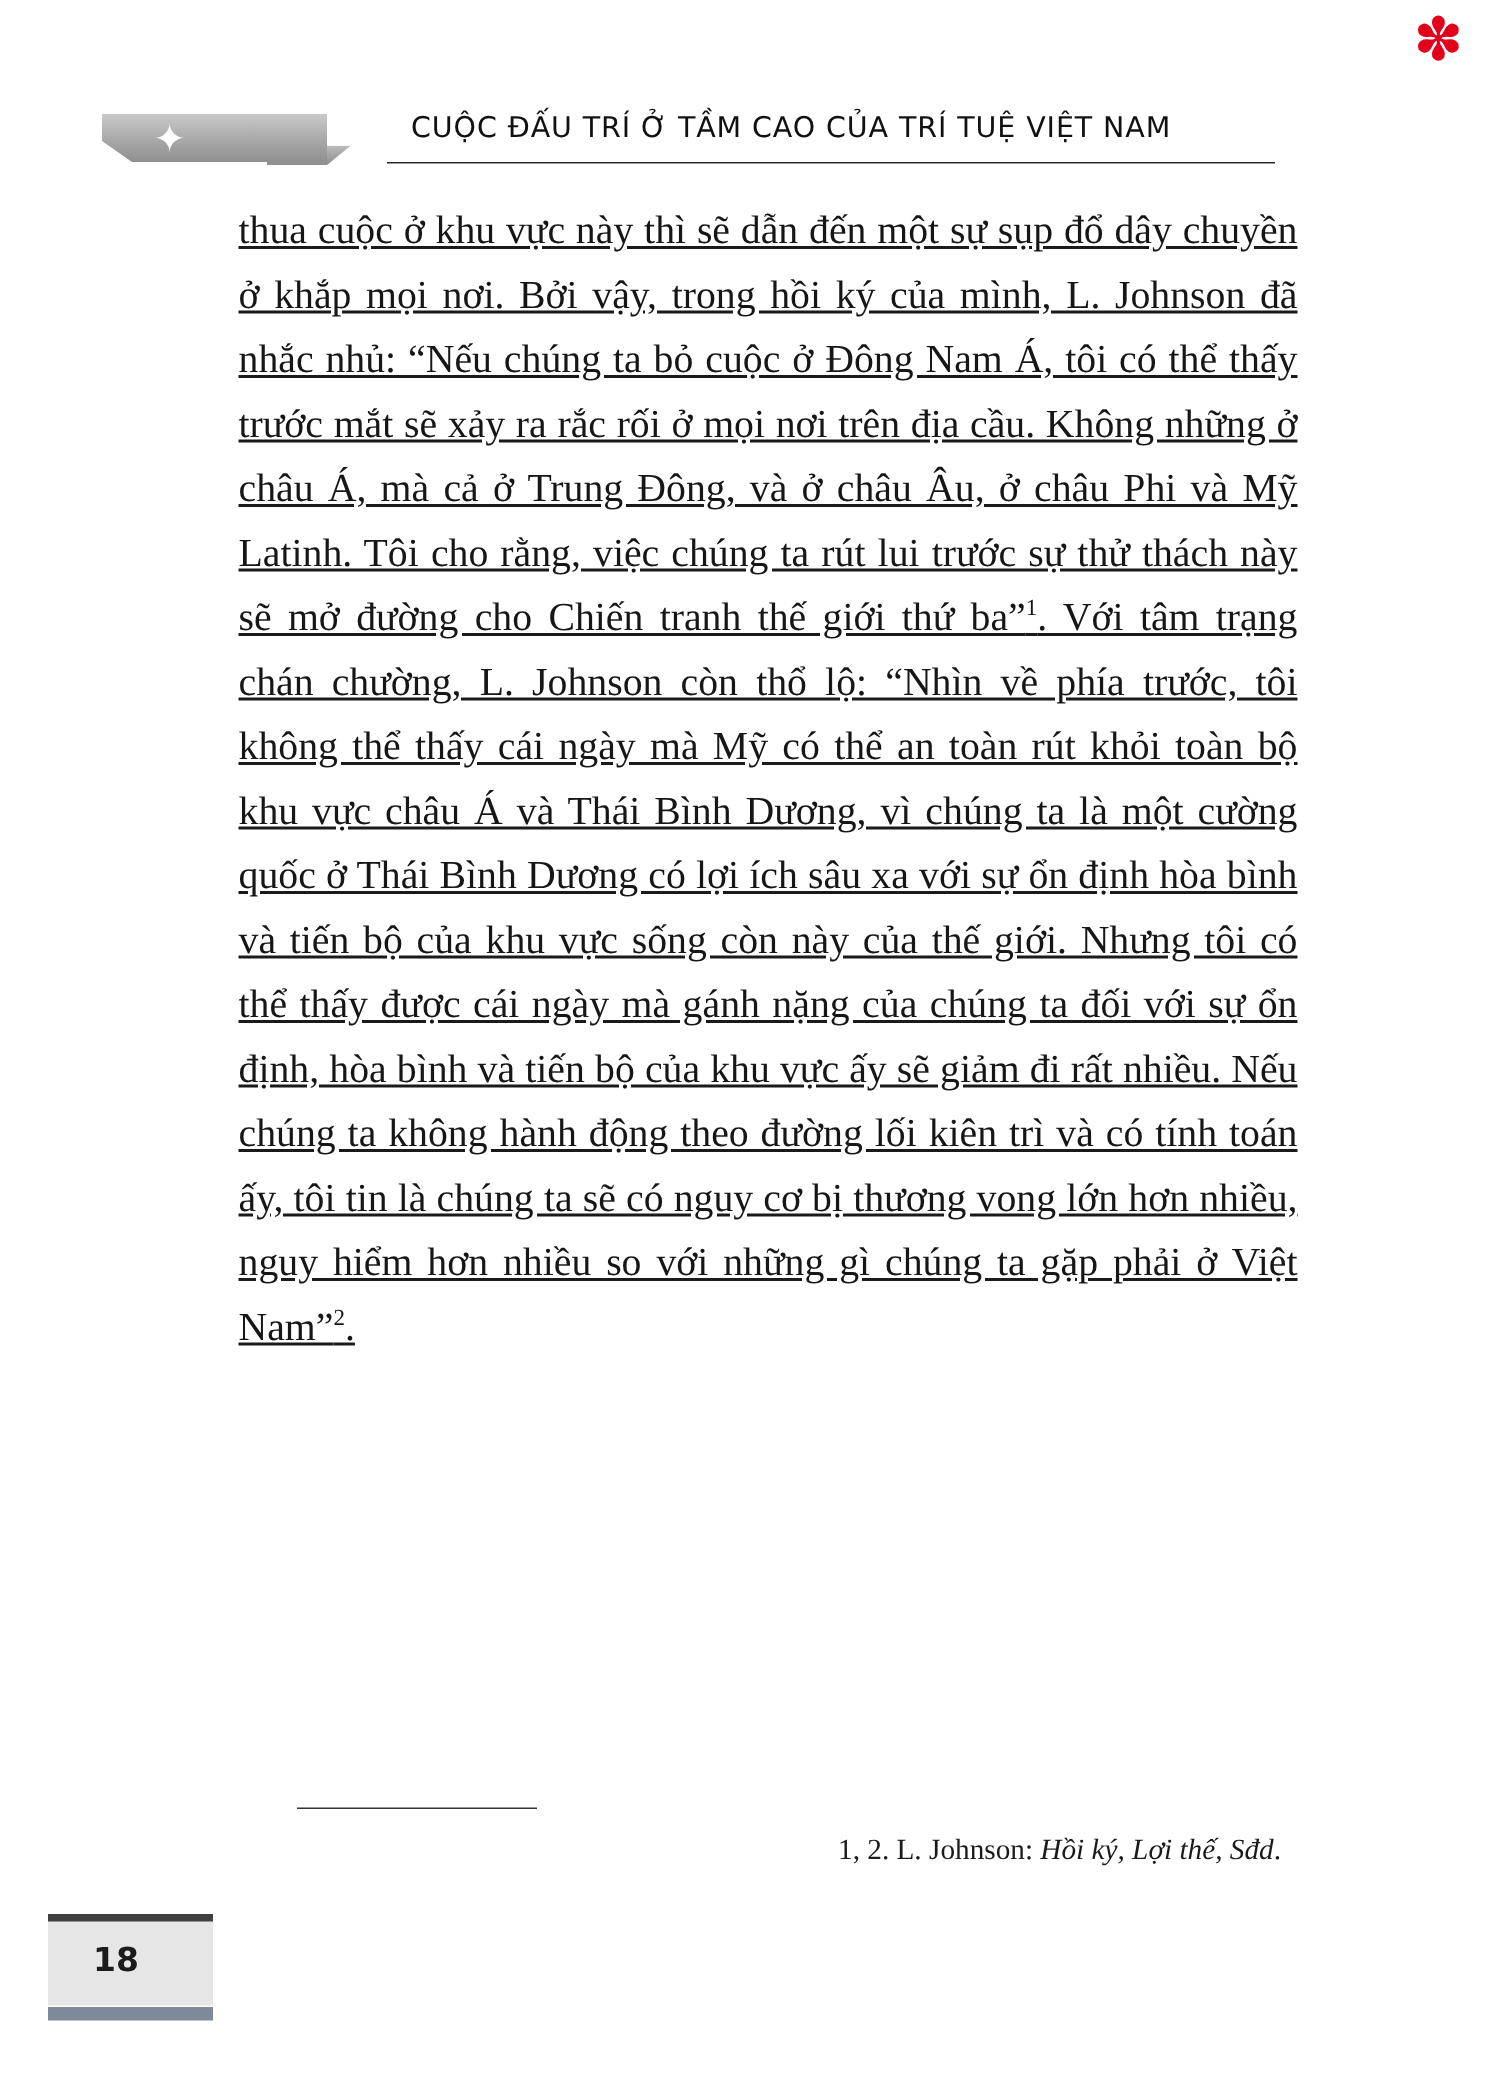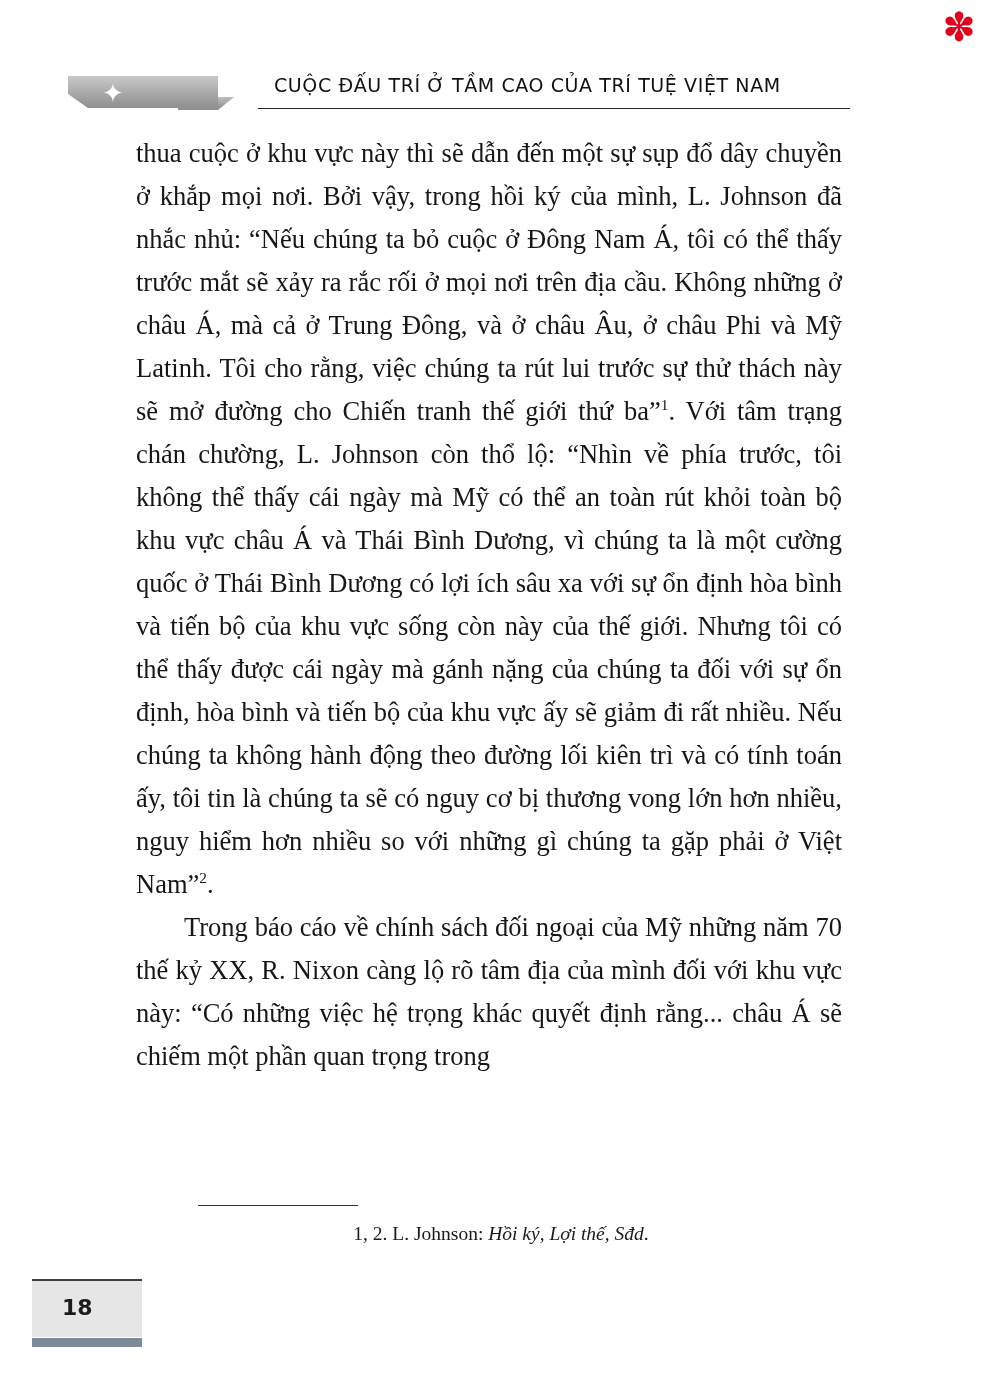--- a/index.html
+++ b/index.html
@@ -99,22 +99,23 @@
     left: 190px;
     right: 0;
     top: 40px;
     border-bottom: 1.6px solid #2a2a2a;
   }
 
   
   .content {
     position: absolute;
     top: 132px;
-    left: 136px;
+    left: 159px;
     width: 706px;
+    text-decoration: underline;
   }
   .para {
     margin: 0;
     font-size: 26.5px;
     line-height: 43px;
     text-align: justify;
     text-justify: inter-word;
     color: #161616;
   }
   .para + .para {
@@ -135,36 +136,36 @@
   }
   .footnote-rule {
     width: 160px;
     border-bottom: 1.4px solid #333;
     margin: 0 0 14px 50px;
   }
   .footnote-text {
     margin: 0;
     font-size: 19.5px;
     line-height: 28px;
-    text-align: center;
+    text-align: right;
     color: #1a1a1a;
   }
   .footnote-text i {
     font-style: italic;
   }
 
   
   .page-number-block {
     position: absolute;
     left: 32px;
     bottom: 60px;
     width: 110px;
     height: 56px;
     background: #e6e6e6;
-    border-top: 2px solid #404040;
+    border-top: 5px solid #404040;
   }
   .page-number {
     position: absolute;
     left: 30px;
     top: 14px;
     font-family: "DejaVu Sans", sans-serif;
     font-weight: 700;
     font-size: 22px;
     color: #1b1b1b;
   }
@@ -190,21 +191,20 @@
       <div class="banner-shape"></div>
       <div class="banner-star">✦</div>
     </div>
     <div class="header-title">CUỘC ĐẤU TRÍ Ở TẦM CAO CỦA TRÍ TUỆ VIỆT NAM</div>
     <div class="header-rule"></div>
   </div>
 
   <div class="content">
     <p class="para"><span>thua cuộc ở khu vực này thì sẽ dẫn đến một sự sụp đổ dây chuyền ở khắp mọi nơi. Bởi vậy, trong hồi ký của mình, L. Johnson đã nhắc nhủ: “Nếu chúng ta bỏ cuộc ở Đông Nam Á, tôi có thể thấy trước mắt sẽ xảy ra rắc rối ở mọi nơi trên địa cầu. Không những ở châu Á, mà cả ở Trung Đông, và ở châu Âu, ở châu Phi và Mỹ Latinh. Tôi cho rằng, việc chúng ta rút lui trước sự thử thách này sẽ mở đường cho Chiến tranh thế giới thứ ba”</span><sup>1</sup><span>. Với tâm trạng chán chường, L. Johnson còn thổ lộ: “Nhìn về phía trước, tôi không thể thấy cái ngày mà Mỹ có thể an toàn rút khỏi toàn bộ khu vực châu Á và Thái Bình Dương, vì chúng ta là một cường quốc ở Thái Bình Dương có lợi ích sâu xa với sự ổn định hòa bình và tiến bộ của khu vực sống còn này của thế giới. Nhưng tôi có thể thấy được cái ngày mà gánh nặng của chúng ta đối với sự ổn định, hòa bình và tiến bộ của khu vực ấy sẽ giảm đi rất nhiều. Nếu chúng ta không hành động theo đường lối kiên trì và có tính toán ấy, tôi tin là chúng ta sẽ có nguy cơ bị thương vong lớn hơn nhiều, nguy hiểm hơn nhiều so với những gì chúng ta gặp phải ở Việt Nam”</span><sup>2</sup><span>.</span></p>
 
-    <p class="para"><span>Trong báo cáo về chính sách đối ngoại của Mỹ những năm 70 thế kỷ XX, R. Nixon càng lộ rõ tâm địa của mình đối với khu vực này: “Có những việc hệ trọng khác quyết định rằng... châu Á sẽ chiếm một phần quan trọng trong</span></p>
   </div>
 
   <div class="footnote-area">
     <div class="footnote-rule"></div>
     <p class="footnote-text"><span>1, 2. L. Johnson: </span><i>Hồi ký, Lợi thế, Sđd</i><span>.</span></p>
   </div>
 
   <div class="page-number-block">
     <div class="page-number">18</div>
     <div class="page-number-bar"></div>

